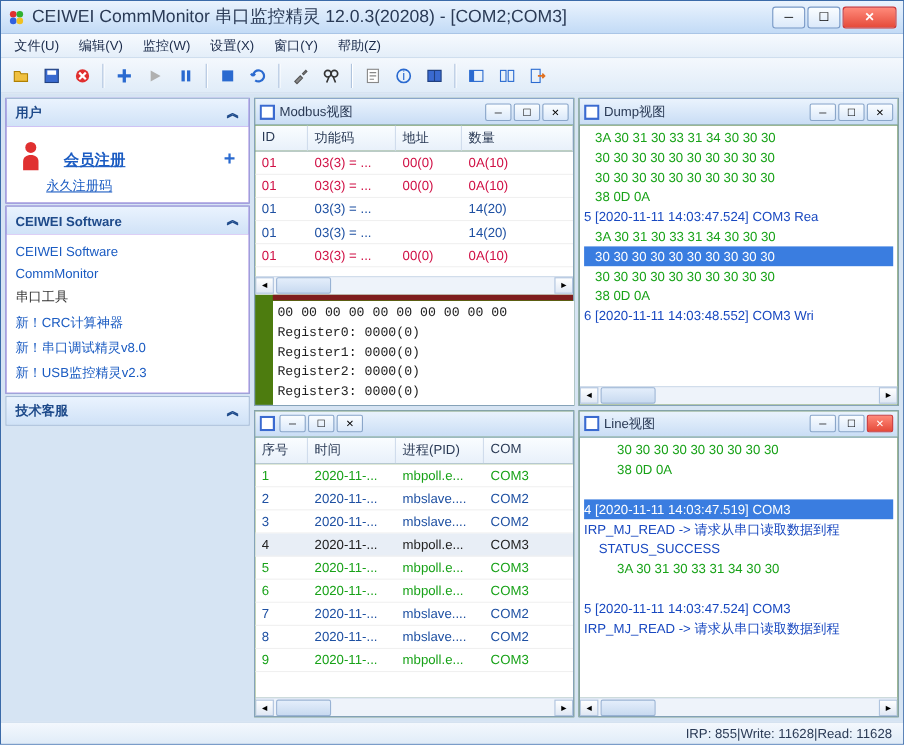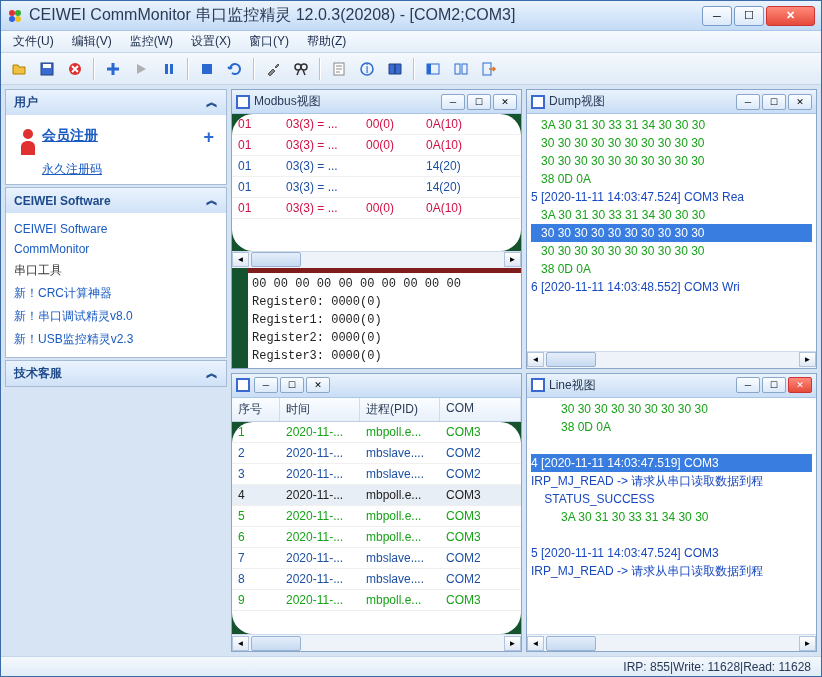--- a/index.html
+++ b/index.html
@@ -14,38 +14,38 @@
 .menubar { height:22px; background:linear-gradient(180deg,#f6fafe 0%,#e4eef9 100%); display:flex; align-items:center; padding:0 4px; gap:2px; border-bottom:1px solid #c5d6ea; }
 .menuitem { padding:2px 8px; color:#1a2a4a; cursor:default; }
 .toolbar { height:32px; background:linear-gradient(180deg,#f4f8fd,#e0ecf8); display:flex; align-items:center; padding:0 6px; gap:4px; border-bottom:1px solid #c5d6ea; }
 .tbtn { width:24px; height:24px; display:flex; align-items:center; justify-content:center; border-radius:2px; cursor:default; }
 .tsep { width:2px; height:22px; border-left:1px solid #b0c4de; border-right:1px solid #fff; margin:0 2px; }
 .workspace { flex:1; display:flex; background:#d6e4f3; padding:4px; gap:4px; overflow:hidden; }
 .leftpanel { width:222px; display:flex; flex-direction:column; gap:0; }
 .accordion { background:#6d28d9; border:1px solid #a6bbd6; margin-bottom:2px; }
 .acchdr { background:linear-gradient(180deg,#eaf3fe,#d0e2f7); padding:4px 8px; color:#1e4a8a; font-weight:bold; display:flex; justify-content:space-between; align-items:center; cursor:default; }
 .accbody { padding:6px 8px; background:#fff; }
-.userbox { display:flex; align-items:flex-start; gap:4px; padding:6px 4px; }
+.userbox { display:flex; align-items:flex-end; gap:20px; padding:6px 4px; }
 .usericon { width:20px; height:28px; }
 .userlink { color:#1a5bc2; font-weight:bold; text-decoration:underline; font-size:14px; }
 .addbtn { color:#2a6ad0; font-size:18px; font-weight:bold; margin-left:auto; cursor:default; }
 .permreg { color:#1a5bc2; text-decoration:underline; margin-left:28px; }
 .linklist a { display:block; color:#1a5bc2; padding:3px 0; text-decoration:none; }
 .rightpanel { flex:1; display:grid; grid-template-columns:1fr 1fr; grid-template-rows:1fr 1fr; gap:4px; }
-.mdichild { border:1px solid #8aa6c9; background:#14532d; display:flex; flex-direction:column; min-height:0; }
+.mdichild { border:1px solid #8aa6c9; background:#4d7c0f; display:flex; flex-direction:column; min-height:0; }
 .mdititle { height:24px; background:linear-gradient(180deg,#eaf3fd,#c9ddf5); display:flex; align-items:center; padding:0 4px; gap:4px; border-bottom:1px solid #aac5e6; }
 .mdititle .mticon { width:14px; height:14px; }
 .mdititle .mtext { flex:1; color:#2a3a55; }
 .mdibtns { display:flex; gap:2px; }
 .mdibtn { width:24px; height:16px; border:1px solid #8aa6c9; background:linear-gradient(180deg,#fafdff,#dbe9fa); font-size:9px; display:flex; align-items:center; justify-content:center; border-radius:2px; }
 .mdibtn.close { background:linear-gradient(180deg,#ff8a7a,#e54a3a); color:#fff; border-color:#c33; }
 .mdibody { flex:1; overflow:hidden; display:flex; flex-direction:column; min-height:0; }
 .tblhdr { display:flex; background:linear-gradient(180deg,#fafdff,#e8f0fa); border-bottom:1px solid #c0d0e4; }
 .tblhdr > div { padding:3px 6px; border-right:1px solid #d0dcec; color:#2a3a55; overflow:hidden; white-space:nowrap; }
-.tblbody { flex:1; overflow:auto; background:#fff;border-radius:21px; }
+.tblbody { flex:1; overflow:auto; background:#fff; }
 .tblrow { display:flex; border-bottom:1px solid #f0f0f0; }
 .tblrow > div { padding:3px 6px; overflow:hidden; white-space:nowrap; }
 .tblrow.sel { background:#e8eef6; }
 .hscroll { height:17px; background:#eef3fa; border-top:1px solid #d0dcec; display:flex; align-items:center; }
 .hscroll .arrow { width:17px; height:15px; background:linear-gradient(180deg,#fff,#e0e8f4); border:1px solid #b0c4de; font-size:8px; display:flex; align-items:center; justify-content:center; }
 .hscroll .thumb { width:50px; height:15px; background:linear-gradient(180deg,#e4eefb,#c8daf0); border:1px solid #98b2d4; border-radius:2px; margin:0 2px; }
 .hscroll .track { flex:1; }
 .textpane { flex:1; overflow:auto; padding:2px 4px; font-family:"Consolas","Courier New",monospace; font-size:12px; line-height:18px; background:#fff; color:#222; }
 .textpane .grn { color:#18a218; }
 .textpane .blu { color:#1848c0; }
@@ -232,20 +232,26 @@
               <rect x="2" y="2" width="10" height="10" fill="#fff"></rect>
             </svg>
           <span class="mtext">Modbus视图</span>
           <div class="mdibtns">
               <div class="mdibtn">─</div>
               <div class="mdibtn">☐</div>
               <div class="mdibtn">✕</div>
             </div>
         </div>
         <div class="mdibody">
+          <div class="tblhdr">
+            <div style="width:48px">ID</div>
+              <div style="width:80px">功能码</div>
+              <div style="width:60px">地址</div>
+              <div style="flex:1">数量</div>
+          </div>
           <div class="tblbody" id="modbusrows">
               <div class="tblrow" style="color: rgb(208, 16, 69);">
                 <div style="width:48px">01</div>
                 <div style="width:80px">03(3) = ...</div>
                 <div style="width:60px">00(0)</div>
                 <div style="flex:1">0A(10)</div>
               </div>
               <div class="tblrow" style="color: rgb(208, 16, 69);">
                 <div style="width:48px">01</div>
                 <div style="width:80px">03(3) = ...</div>

